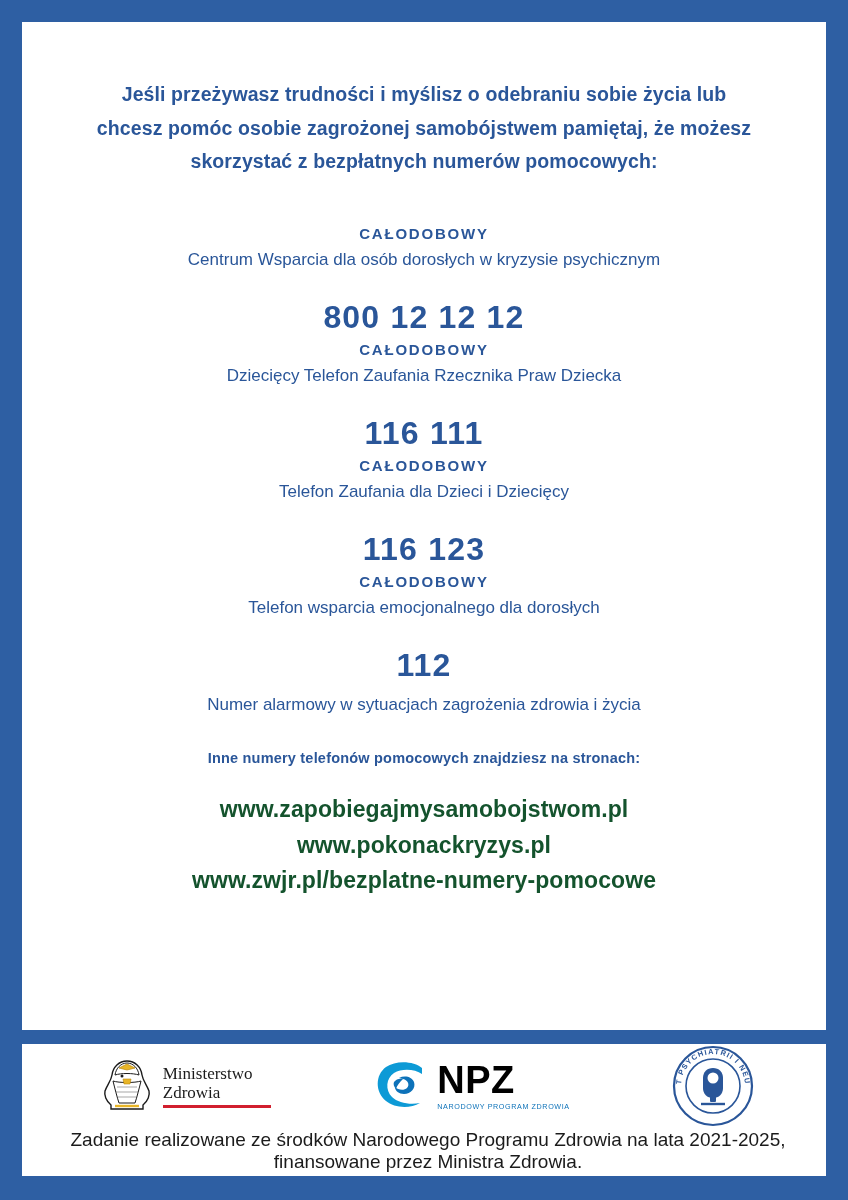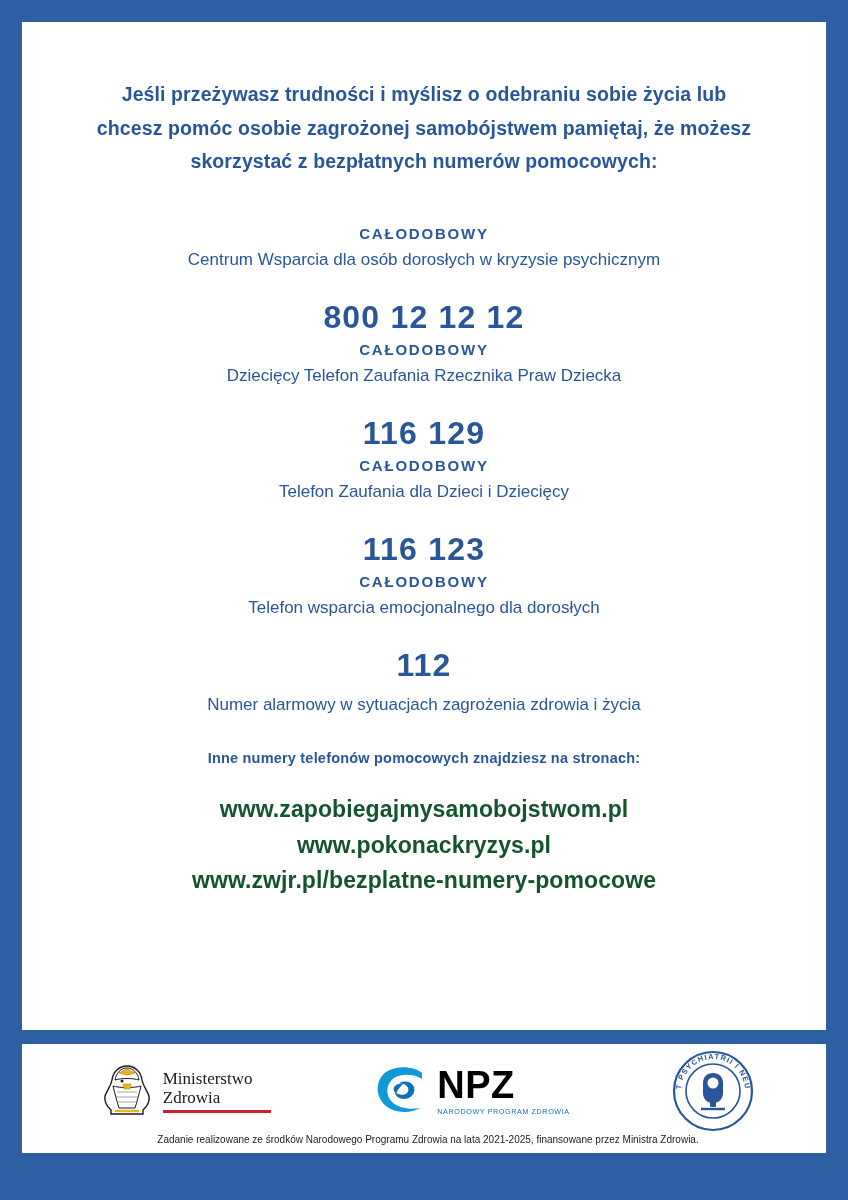--- a/index.html
+++ b/index.html
@@ -167,21 +167,21 @@
     margin-top: 3px;
     font-family: "Liberation Sans", sans-serif;
   }
   
   .ipin {
     width: 84px;
     height: 84px;
     position: relative;
   }
   .footnote {
-    font-size: 10px;
+    font-size: 19px;
     color: #1b1b1b;
     text-align: center;
     margin-top: 2px;
     font-family: "Liberation Sans", sans-serif;
   }
 </style>
 </head>
 <body>
 
 <div class="poster">
@@ -199,21 +199,21 @@
       <div class="entry-desc">Centrum Wsparcia dla osób dorosłych w kryzysie psychicznym</div>
     </div>
 
     <div class="entry">
       <div class="entry-number">800 12 12 12</div>
       <div class="entry-247">CAŁODOBOWY</div>
       <div class="entry-desc">Dziecięcy Telefon Zaufania Rzecznika Praw Dziecka</div>
     </div>
 
     <div class="entry">
-      <div class="entry-number">116 129</div>
+      <div class="entry-number">116 111</div>
       <div class="entry-247">CAŁODOBOWY</div>
       <div class="entry-desc">Telefon Zaufania dla Dzieci i Dziecięcy</div>
     </div>
 
     <div class="entry">
       <div class="entry-number">116 123</div>
       <div class="entry-247">CAŁODOBOWY</div>
       <div class="entry-desc">Telefon wsparcia emocjonalnego dla dorosłych</div>
     </div>
 

